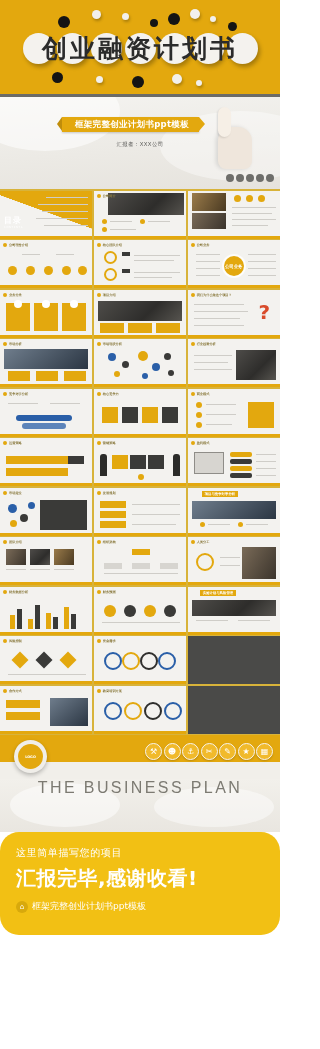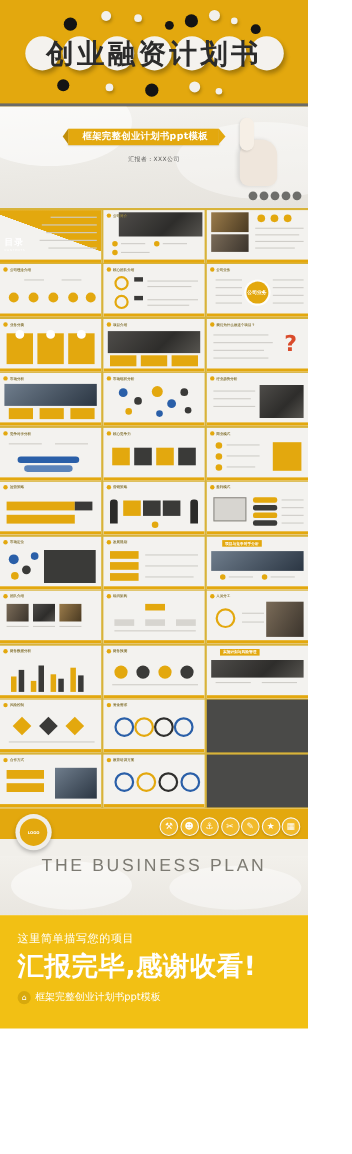--- a/index.html
+++ b/index.html
@@ -175,28 +175,28 @@
     border-radius:50%; background:rgba(255,255,255,.45);
   }
   .bpband .txt{
     position:relative; z-index:2; font-size:16px; letter-spacing:2.4px;
     color:#7c7a72; font-family:"Liberation Sans",sans-serif;
   }
 
   
   .footer{
     position:relative; width:280px; height:103px; background:#f2c014;
-    padding:14px 16px 0 16px; overflow:hidden;
+    padding:14px 16px 0 16px; overflow:hidden;border-radius:19px;
   }
   .footer .f1{
     color:#ffffff; font-size:10px; letter-spacing:.6px; margin-bottom:4px;
     font-family:"DejaVu Sans","Liberation Sans",sans-serif;
   }
   .footer .f2{
-    color:#ffffff; font-size:24px; font-weight:bold; letter-spacing:.5px; line-height:28px;
+    color:#ffffff; font-size:20px; font-weight:bold; letter-spacing:.5px; line-height:28px;
     font-family:"DejaVu Sans","Liberation Sans",sans-serif;
   }
   .footer .f3{
     margin-top:8px; display:flex; align-items:center; gap:4px;
     color:#ffffff; font-size:9px;
     font-family:"DejaVu Sans","Liberation Sans",sans-serif;
   }
   .footer .f3 .hc{
     width:12px;height:12px;border-radius:50%;background:#d8a90c;color:#fff;
     display:flex;align-items:center;justify-content:center;font-size:7px;flex:none;

